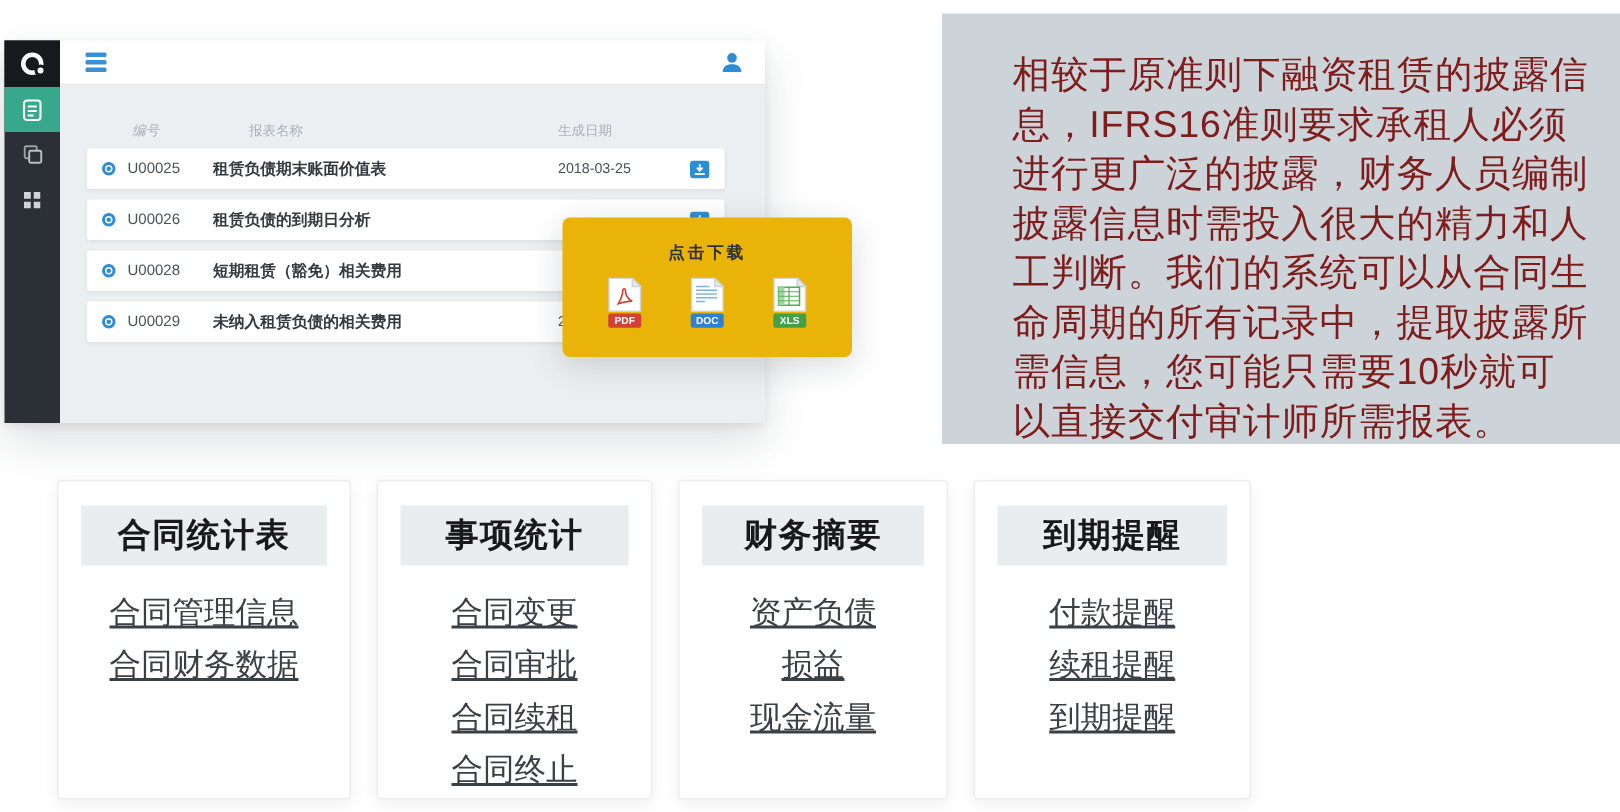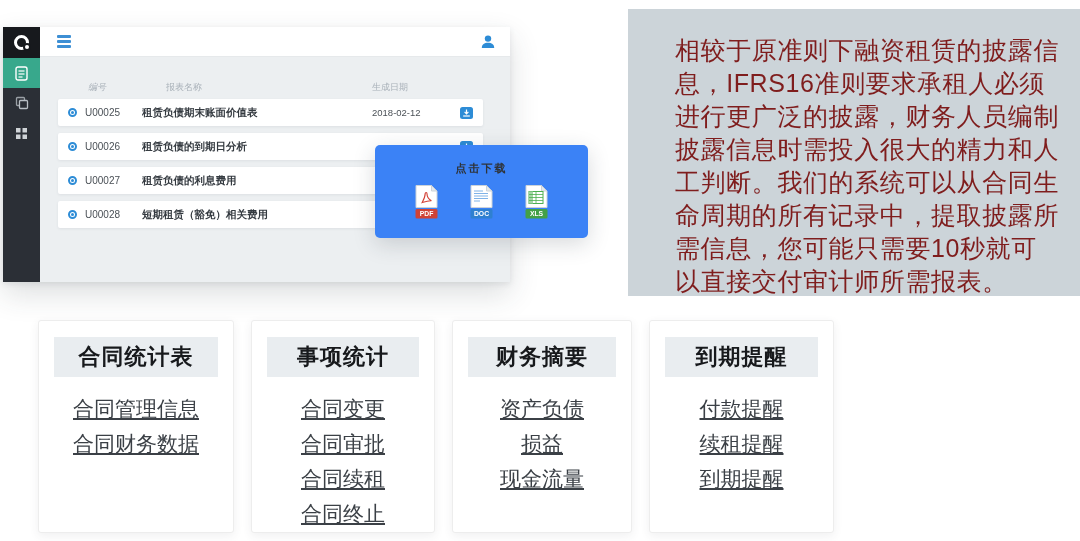--- a/index.html
+++ b/index.html
@@ -38,21 +38,21 @@
   }
   .row-dot { position:relative; width:9px; height:9px; margin-left:10px; border:2px solid #2d8cd6; border-radius:50%; flex-shrink:0; }
   .row-dot i { position:absolute; left:50%; top:50%; width:3px; height:3px; margin:-1.5px 0 0 -1.5px; background:#2d8cd6; border-radius:50%; }
   .row-id   { width:57px; margin-left:8px; font-size:10px; color:#4a5056; }
   .row-name { flex:1; font-size:10.5px; font-weight:600; color:#343a40; white-space:nowrap; overflow:hidden; }
   .row-date { width:88px; font-size:9.5px; color:#4a5056; }
   .row-dl   { width:13px; height:12px; margin-right:10px; flex-shrink:0; cursor:pointer; }
 
   
   .dl-popup {
-    position:absolute; left:375px; top:145px; width:213px; height:93px; background:#3b82f6;
+    position:absolute; left:375px; top:145px; width:193px; height:93px; background:#eab308;
     border-radius:5px; box-shadow:0 6px 22px rgba(40,50,60,.18); z-index:5; text-align:center;
   }
   .dl-title { margin-top:16px; font-size:11px; font-weight:700; color:#2f3338; letter-spacing:2px; }
   .dl-icons { margin-top:9px; display:flex; justify-content:center; gap:28px; }
   .file-icon { display:block; cursor:pointer; }
 
   
   .info-box { position:absolute; left:628px; top:9px; width:452px; height:287px; background:#ccd4d9; }
   .info-text {
     margin:25px 28px 0 47px; width:387px; font-size:25px; line-height:33px;
@@ -129,21 +129,21 @@
           <span class="th-name">报表名称</span>
           <span class="th-date">生成日期</span>
         </div>
 
         <div class="trow">
           <span class="row-dot">
               <i></i>
             </span>
           <span class="row-id">U00025</span>
           <span class="row-name">租赁负债期末账面价值表</span>
-          <span class="row-date">2018-02-12</span>
+          <span class="row-date">2018-03-25</span>
           <svg class="row-dl" viewBox="0 0 13 12">
             <rect x="0" y="0" width="13" height="12" rx="2.5" fill="#2d8cd6"></rect>
             <path d="M6.5 2.5 V6.2 M4.6 4.8 L6.5 6.8 L8.4 4.8" fill="none" stroke="#fff" stroke-width="1.2"></path>
             <line x1="3.2" y1="9" x2="9.8" y2="9" stroke="#fff" stroke-width="1.2"></line>
           </svg>
         </div>
 
         <div class="trow">
           <span class="row-dot">
               <i></i>
@@ -151,48 +151,48 @@
           <span class="row-id">U00026</span>
           <span class="row-name">租赁负债的到期日分析</span>
           <span class="row-date"></span>
           <svg class="row-dl" viewBox="0 0 13 12">
             <rect x="0" y="0" width="13" height="12" rx="2.5" fill="#2d8cd6"></rect>
             <path d="M6.5 2.5 V6.2 M4.6 4.8 L6.5 6.8 L8.4 4.8" fill="none" stroke="#fff" stroke-width="1.2"></path>
             <line x1="3.2" y1="9" x2="9.8" y2="9" stroke="#fff" stroke-width="1.2"></line>
           </svg>
         </div>
 
-        <div class="trow">
-          <span class="row-dot">
-              <i></i>
-            </span>
-          <span class="row-id">U00027</span>
-          <span class="row-name">租赁负债的利息费用</span>
-          <span class="row-date"></span>
-          <svg class="row-dl" viewBox="0 0 13 12">
-            <rect x="0" y="0" width="13" height="12" rx="2.5" fill="#2d8cd6"></rect>
-            <path d="M6.5 2.5 V6.2 M4.6 4.8 L6.5 6.8 L8.4 4.8" fill="none" stroke="#fff" stroke-width="1.2"></path>
-            <line x1="3.2" y1="9" x2="9.8" y2="9" stroke="#fff" stroke-width="1.2"></line>
-          </svg>
-        </div>
 
         <div class="trow">
           <span class="row-dot">
               <i></i>
             </span>
           <span class="row-id">U00028</span>
           <span class="row-name">短期租赁（豁免）相关费用</span>
           <span class="row-date"></span>
           <svg class="row-dl" viewBox="0 0 13 12">
             <rect x="0" y="0" width="13" height="12" rx="2.5" fill="#2d8cd6"></rect>
             <path d="M6.5 2.5 V6.2 M4.6 4.8 L6.5 6.8 L8.4 4.8" fill="none" stroke="#fff" stroke-width="1.2"></path>
             <line x1="3.2" y1="9" x2="9.8" y2="9" stroke="#fff" stroke-width="1.2"></line>
           </svg>
         </div>
 
+        <div class="trow">
+          <span class="row-dot">
+              <i></i>
+            </span>
+          <span class="row-id">U00029</span>
+          <span class="row-name">未纳入租赁负债的相关费用</span>
+          <span class="row-date">2018-12-31</span>
+          <svg class="row-dl" viewBox="0 0 13 12">
+            <rect x="0" y="0" width="13" height="12" rx="2.5" fill="#2d8cd6"></rect>
+            <path d="M6.5 2.5 V6.2 M4.6 4.8 L6.5 6.8 L8.4 4.8" fill="none" stroke="#fff" stroke-width="1.2"></path>
+            <line x1="3.2" y1="9" x2="9.8" y2="9" stroke="#fff" stroke-width="1.2"></line>
+          </svg>
+        </div>
       </div>
     </div>
   </div>
 
   <div class="dl-popup">
     <div class="dl-title">点击下载</div>
     <div class="dl-icons">
 
       <svg class="file-icon" width="27" height="34" viewBox="0 0 27 34">
         <path d="M3 0.5 H18.5 L24 6 V22.5 H3 Z" fill="#ffffff" stroke="#ccd3d9" stroke-width="1"></path>

